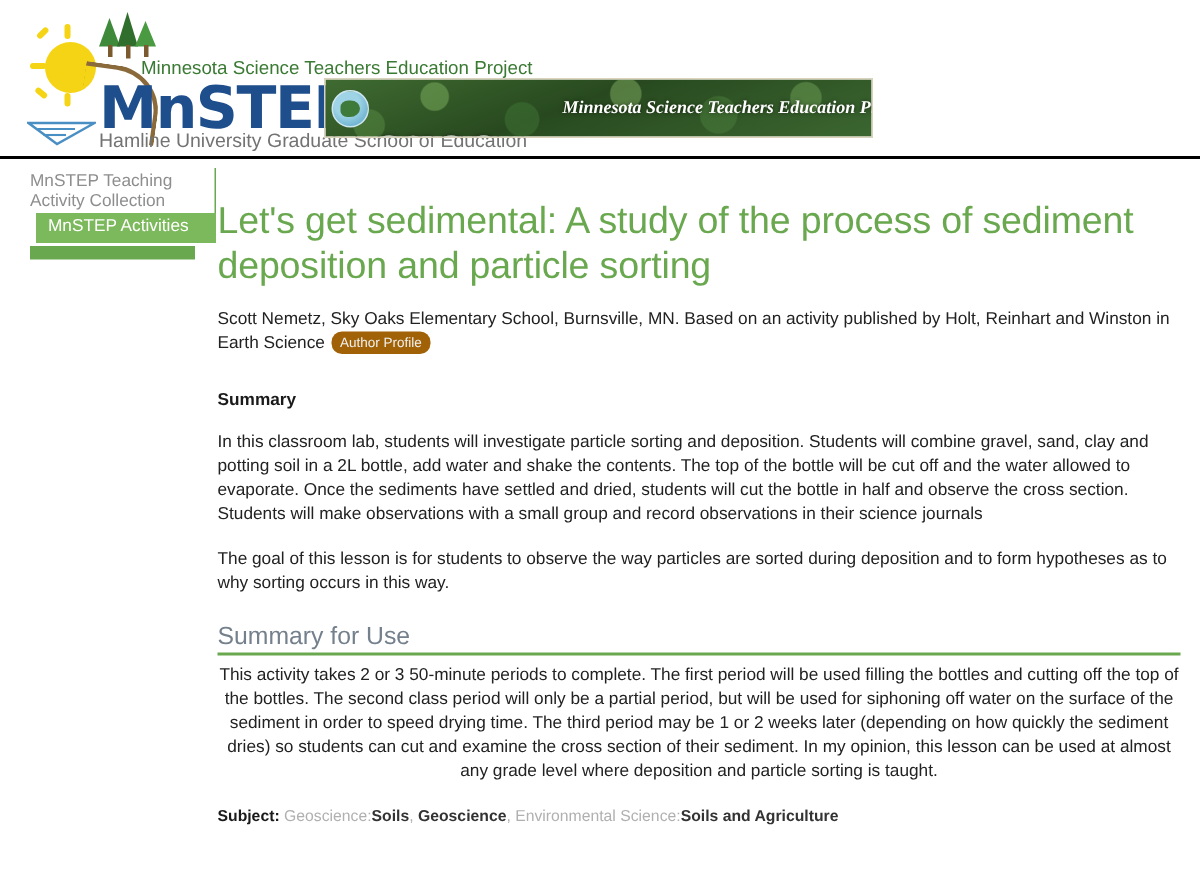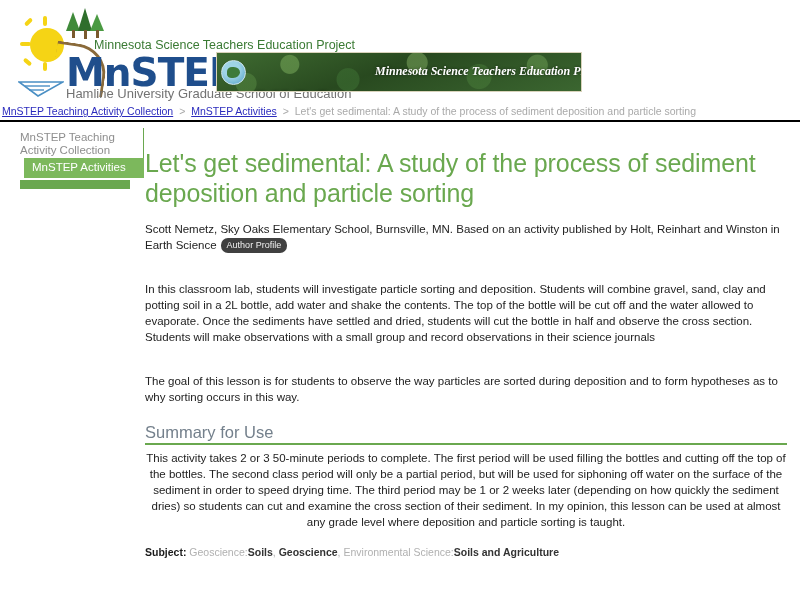--- a/index.html
+++ b/index.html
@@ -218,38 +218,38 @@
     letter-spacing: -0.1px;
   }
   .byline {
     margin-top: 13px;
     font-size: 11.5px;
     line-height: 16px;
     color: #222222;
   }
   .author-pill {
     display: inline-block;
-    background: #404040;
+    background: #a16207;
     color: #f0f0f0;
     font-size: 9px;
     line-height: 12px;
     padding: 1px 6px 2px 6px;
     border-radius: 7px;
     vertical-align: 1px;
     margin-left: 4px;
     cursor: pointer;
   }
   h2.summary-head {
     margin: 24px 0 0 0;
     font-size: 11.5px;
     font-weight: 700;
     color: #1a1a1a;
   }
   p.body-text {
-    margin: 28px 0 0 0;
+    margin: 14px 0 0 0;
     font-size: 11.5px;
     line-height: 16px;
     color: #222222;
     text-align: left;
   }
   h2.sec-head {
     margin: 18px 0 0 0;
     font-size: 16.5px;
     font-weight: 400;
     color: #74808c;
@@ -309,46 +309,40 @@
     </div>
 
     <div class="cgee-banner">
       <div class="cgee-globe"></div>
       <div class="cgee-word">cgee</div>
       <div class="cgee-tag">Minnesota Science Teachers Education Project</div>
     </div>
 
   </div>
 
-  <div class="breadcrumb-bar">
-    <span class="bc-link">MnSTEP Teaching Activity Collection</span>
-    <span class="bc-sep">&gt;</span>
-    <span class="bc-link">MnSTEP Activities</span>
-    <span class="bc-sep">&gt;</span>
-    <span class="bc-current">Let's get sedimental: A study of the process of sediment deposition and particle sorting</span>
-  </div>
 
   <div class="rule"></div>
 
   <div class="content-area">
 
     <div class="sidebar">
       <div class="side-head">MnSTEP Teaching Activity Collection</div>
       <div class="side-item">MnSTEP Activities</div>
       <div class="side-bar-bottom"></div>
     </div>
 
     <div class="main">
 
       <h1 class="page-title">Let's get sedimental: A study of the process of sediment deposition and particle sorting</h1>
 
       <div class="byline">
         <span>Scott Nemetz, Sky Oaks Elementary School, Burnsville, MN. Based on an activity published by Holt, Reinhart and Winston in Earth Science</span><span class="author-pill">Author Profile</span>
       </div>
 
+      <h2 class="summary-head">Summary</h2>
       <p class="body-text">In this classroom lab, students will investigate particle sorting and deposition. Students will combine gravel, sand, clay and potting soil in a 2L bottle, add water and shake the contents. The top of the bottle will be cut off and the water allowed to evaporate. Once the sediments have settled and dried, students will cut the bottle in half and observe the cross section. Students will make observations with a small group and record observations in their science journals</p>
 
       <p class="body-text">The goal of this lesson is for students to observe the way particles are sorted during deposition and to form hypotheses as to why sorting occurs in this way.</p>
 
       <h2 class="sec-head">Summary for Use</h2>
       <p class="body-text">This activity takes 2 or 3 50-minute periods to complete. The first period will be used filling the bottles and cutting off the top of the bottles. The second class period will only be a partial period, but will be used for siphoning off water on the surface of the sediment in order to speed drying time. The third period may be 1 or 2 weeks later (depending on how quickly the sediment dries) so students can cut and examine the cross section of their sediment. In my opinion, this lesson can be used at almost any grade level where deposition and particle sorting is taught.</p>
 
       <div class="meta">
           <div class="meta-row"><span class="meta-label">Subject:</span><span class="meta-path"> Geoscience:</span><span class="meta-leaf">Soils</span><span class="meta-comma">, </span><span class="meta-leaf">Geoscience</span><span class="meta-comma">, </span><span class="meta-path">Environmental Science:</span><span class="meta-leaf">Soils and Agriculture</span></div>
         </div>

